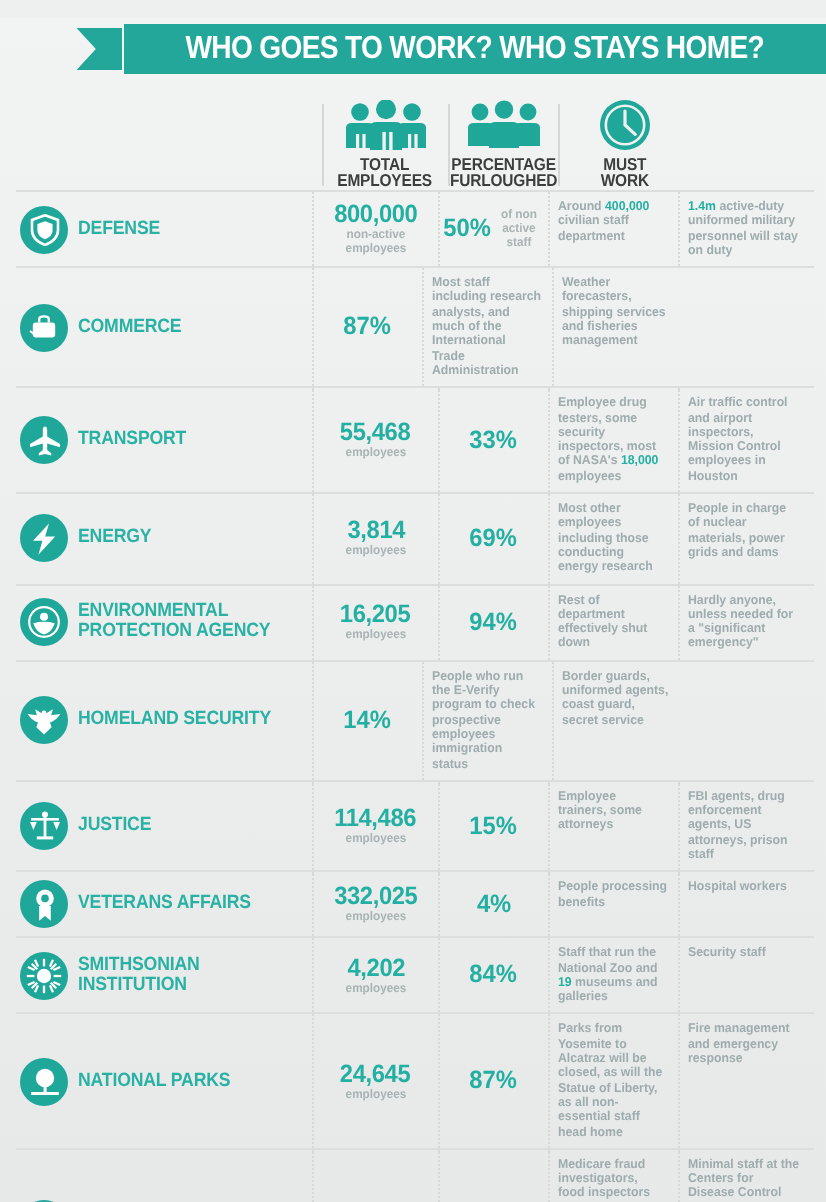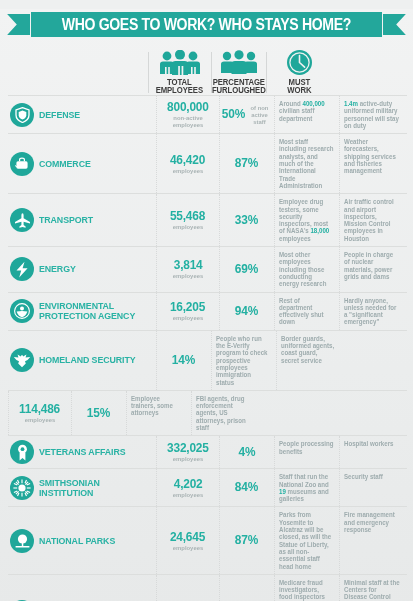--- a/index.html
+++ b/index.html
@@ -11,21 +11,21 @@
   }
   .page{
     position:relative;width:413px;height:601px;
     background:linear-gradient(180deg,#f2f3f3 0%,#ebeded 60%,#e7e9e9 100%);
     box-sizing:border-box;
   }
 
   
   .banner-wrap{
     position:relative;height:31px;margin-top:9px;
-    display:flex;align-items:center;justify-content:center;
+    display:flex;align-items:center;justify-content:flex-end;
   }
   .ribbon{
     position:relative;
     background:#23a79b;
     height:25px;
     display:flex;align-items:center;justify-content:center;
     padding:0 11px;
   }
   .ribbon-title{
     color:#ffffff;
@@ -40,21 +40,21 @@
   .tail{
     position:absolute;top:2px;width:23px;height:21px;background:#23a79b;
   }
   .tail.left{left:-24px;clip-path:polygon(0 0,100% 0,100% 100%,0 100%,42% 50%);}
   .tail.right{right:-24px;clip-path:polygon(0 0,100% 0,58% 50%,100% 100%,0 100%);}
 
   
   .headrow{
     display:flex;align-items:flex-start;
     height:55px;
-    padding-left:0;
+    padding-left:13px;
     box-sizing:border-box;
   }
   .h-dept{width:148px;}
   .h-cell{
     position:relative;
     display:flex;flex-direction:column;align-items:center;justify-content:flex-end;
     height:55px;
   }
   .h-emp{width:63px;}
   .h-pct{width:55px;}
@@ -236,24 +236,20 @@
         <div class="c-dept">
           <div class="badge">
             <svg width="16" height="15" viewBox="0 0 16 15">
               <path d="M5.6 5.3 V3.6 Q5.6 2.2 8 2.2 Q10.4 2.2 10.4 3.6 V5.3" fill="none" stroke="#fff" stroke-width="1.2"></path>
               <rect x="2.4" y="5.3" width="11.2" height="7.4" rx="1.6" fill="#fff"></rect>
               <path d="M1 9.5 L3 11" stroke="#fff" stroke-width="1" fill="none"></path>
             </svg>
           </div>
           <div class="dept-name">COMMERCE</div>
         </div>
-        <div class="c-num">
-          <div class="num-big">46,420</div>
-          <div class="num-sub">employees</div>
-        </div>
         <div class="c-pct">
           <div class="pct-big">87%</div>
           <div class="pct-sub"></div>
         </div>
         <div class="c-stay">
           <div class="desc">Most staff including research analysts, and much of the International Trade Administration</div>
         </div>
         <div class="c-work">
           <div class="desc">Weather forecasters, shipping services and fisheries management</div>
         </div>
@@ -347,20 +343,33 @@
           <div class="pct-sub"></div>
         </div>
         <div class="c-stay">
           <div class="desc">People who run the E-Verify program to check prospective employees immigration status</div>
         </div>
         <div class="c-work">
           <div class="desc">Border guards, uniformed agents, coast guard, secret service</div>
         </div>
       </div>
       <div class="row">
+        <div class="c-dept">
+          <div class="badge">
+            <svg width="17" height="16" viewBox="0 0 17 16">
+              <rect x="7.8" y="2.4" width="1.4" height="11.4" fill="#fff"></rect>
+              <rect x="4.4" y="13.2" width="8.2" height="1.5" fill="#fff"></rect>
+              <rect x="1.6" y="4" width="13.8" height="1.3" fill="#fff"></rect>
+              <path d="M1 6 L4.4 6 L2.7 10 Z" fill="#fff"></path>
+              <path d="M12.6 6 L16 6 L14.3 10 Z" fill="#fff"></path>
+              <circle cx="8.5" cy="2.2" r="1.5" fill="#fff"></circle>
+            </svg>
+          </div>
+          <div class="dept-name">JUSTICE</div>
+        </div>
         <div class="c-num">
           <div class="num-big">114,486</div>
           <div class="num-sub">employees</div>
         </div>
         <div class="c-pct">
           <div class="pct-big">15%</div>
           <div class="pct-sub"></div>
         </div>
         <div class="c-stay">
           <div class="desc">Employee trainers, some attorneys</div>

